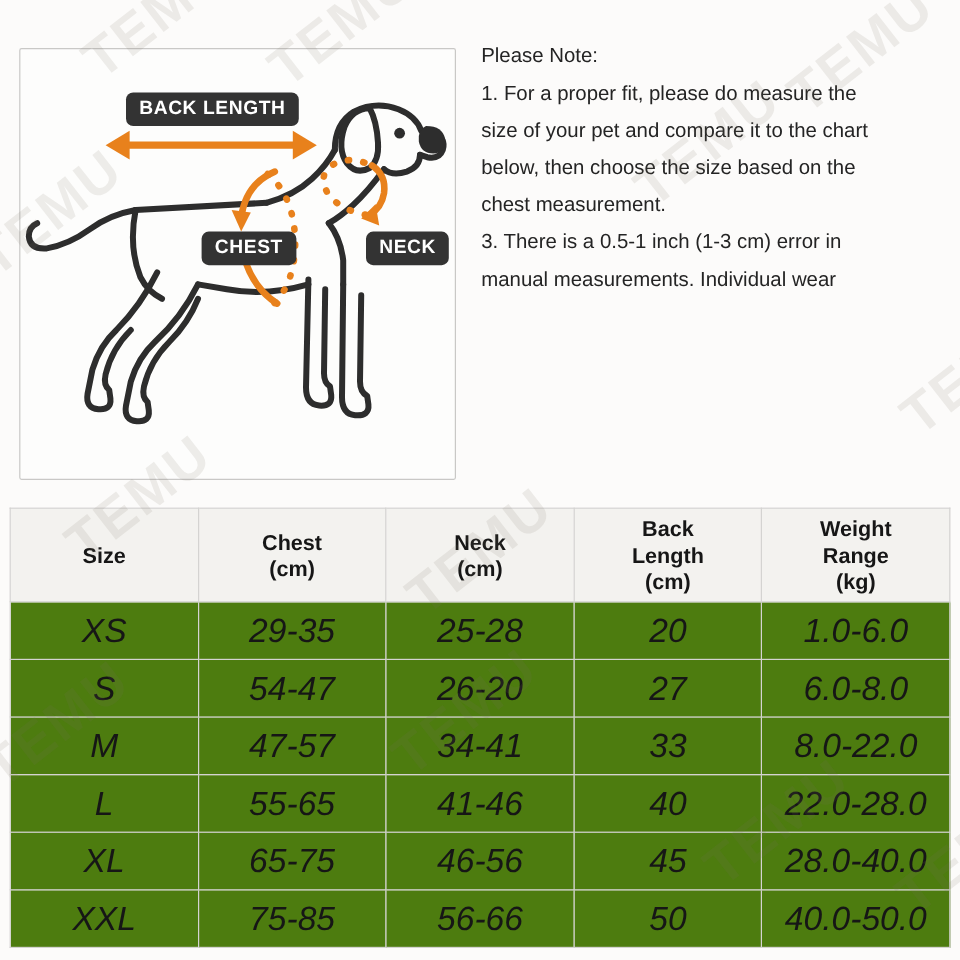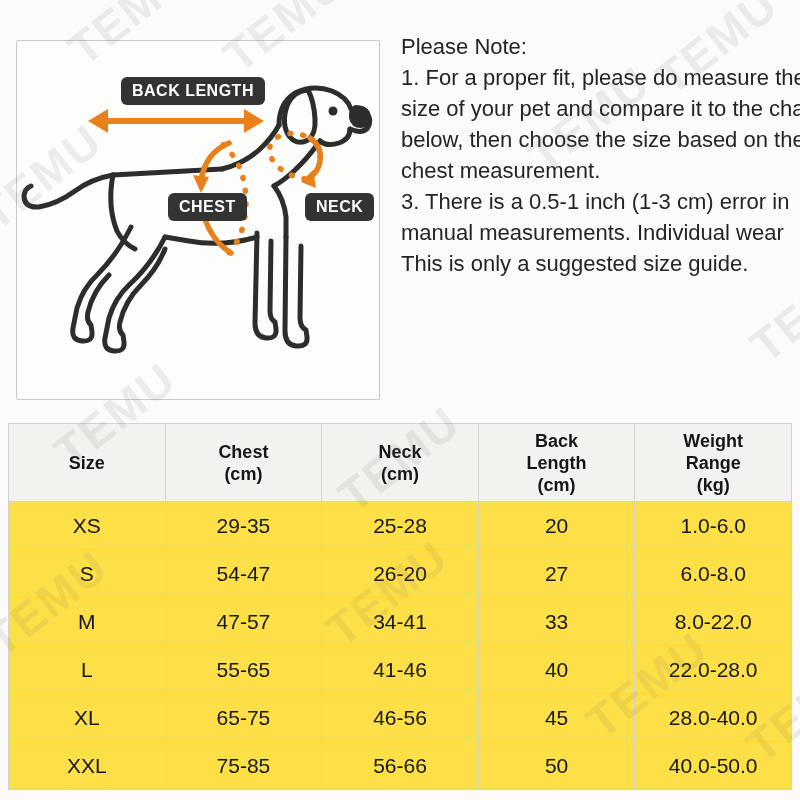--- a/index.html
+++ b/index.html
@@ -8,34 +8,34 @@
   
   .wm-layer{position:absolute;inset:0;z-index:3;pointer-events:none;}
   .wm{position:absolute;font-weight:bold;font-size:46px;letter-spacing:2px;
       color:rgba(125,113,98,0.12);transform:rotate(-38deg);white-space:nowrap;}
   
   .diagram-box{position:absolute;left:16px;top:40px;width:362px;height:358px;
       background:#fdfdfc;border:1px solid #c9c8c6;border-radius:2px;z-index:1;}
   .diagram-box svg{position:absolute;left:0;top:0;width:100%;height:100%;}
   .tag{position:absolute;background:#333333;color:#ffffff;font-weight:bold;font-size:16px;
       line-height:20px;padding:4px 11px;border-radius:6px;letter-spacing:.5px;white-space:nowrap;}
-  .tag-backlength{left:104px;top:36px;}
+  .tag-backlength{left:88px;top:36px;}
   .tag-chest{left:151px;top:152px;}
   .tag-neck{left:288px;top:152px;}
   
   .note{position:absolute;left:401px;top:31px;width:398px;z-index:1;
-      font-size:22px;line-height:31px;color:#242424;}
+      font-size:17px;line-height:31px;color:#242424;}
   .note-line{white-space:nowrap;}
   
   .size-table{position:absolute;left:8px;top:423px;width:784px;z-index:1;
       border-collapse:collapse;table-layout:fixed;text-align:center;color:#161616;}
   .size-table th,.size-table td{border:1px solid #d4d3d1;padding:0;}
   .size-table thead th{height:77px;background:#f3f2ef;font-size:18px;line-height:22px;
       font-weight:bold;white-space:pre-line;vertical-align:middle;}
-  .size-table tbody td{height:47px;background:#fde047;font-size:21px;vertical-align:middle;}
+  .size-table tbody td{height:47px;background:#4d7c0f;font-size:28px;vertical-align:middle;font-style:italic;}
 </style>
 </head>
 <body>
 
 <div class="page">
 
   <div class="wm-layer">
       <span class="wm" style="left: 60px; top: -15px;">TEMU</span>
       <span class="wm" style="left: 215px; top: -8px;">TEMU</span>
       <span class="wm" style="left: 648px; top: 14px;">TEMU</span>
@@ -107,21 +107,20 @@
   </div>
 
   <div class="note">
     <div class="note-line">Please Note:</div>
     <div class="note-line">1. For a proper fit, please do measure the</div>
     <div class="note-line">size of your pet and compare it to the chart</div>
     <div class="note-line">below, then choose the size based on the</div>
     <div class="note-line">chest measurement.</div>
     <div class="note-line">3. There is a 0.5-1 inch (1-3 cm) error in</div>
     <div class="note-line">manual measurements. Individual wear</div>
-    <div class="note-line">This is only a suggested size guide.</div>
   </div>
 
   <table class="size-table">
     <thead>
       <tr>
         <th>Size</th>
         <th>Chest
 (cm)</th>
         <th>Neck
 (cm)</th>

